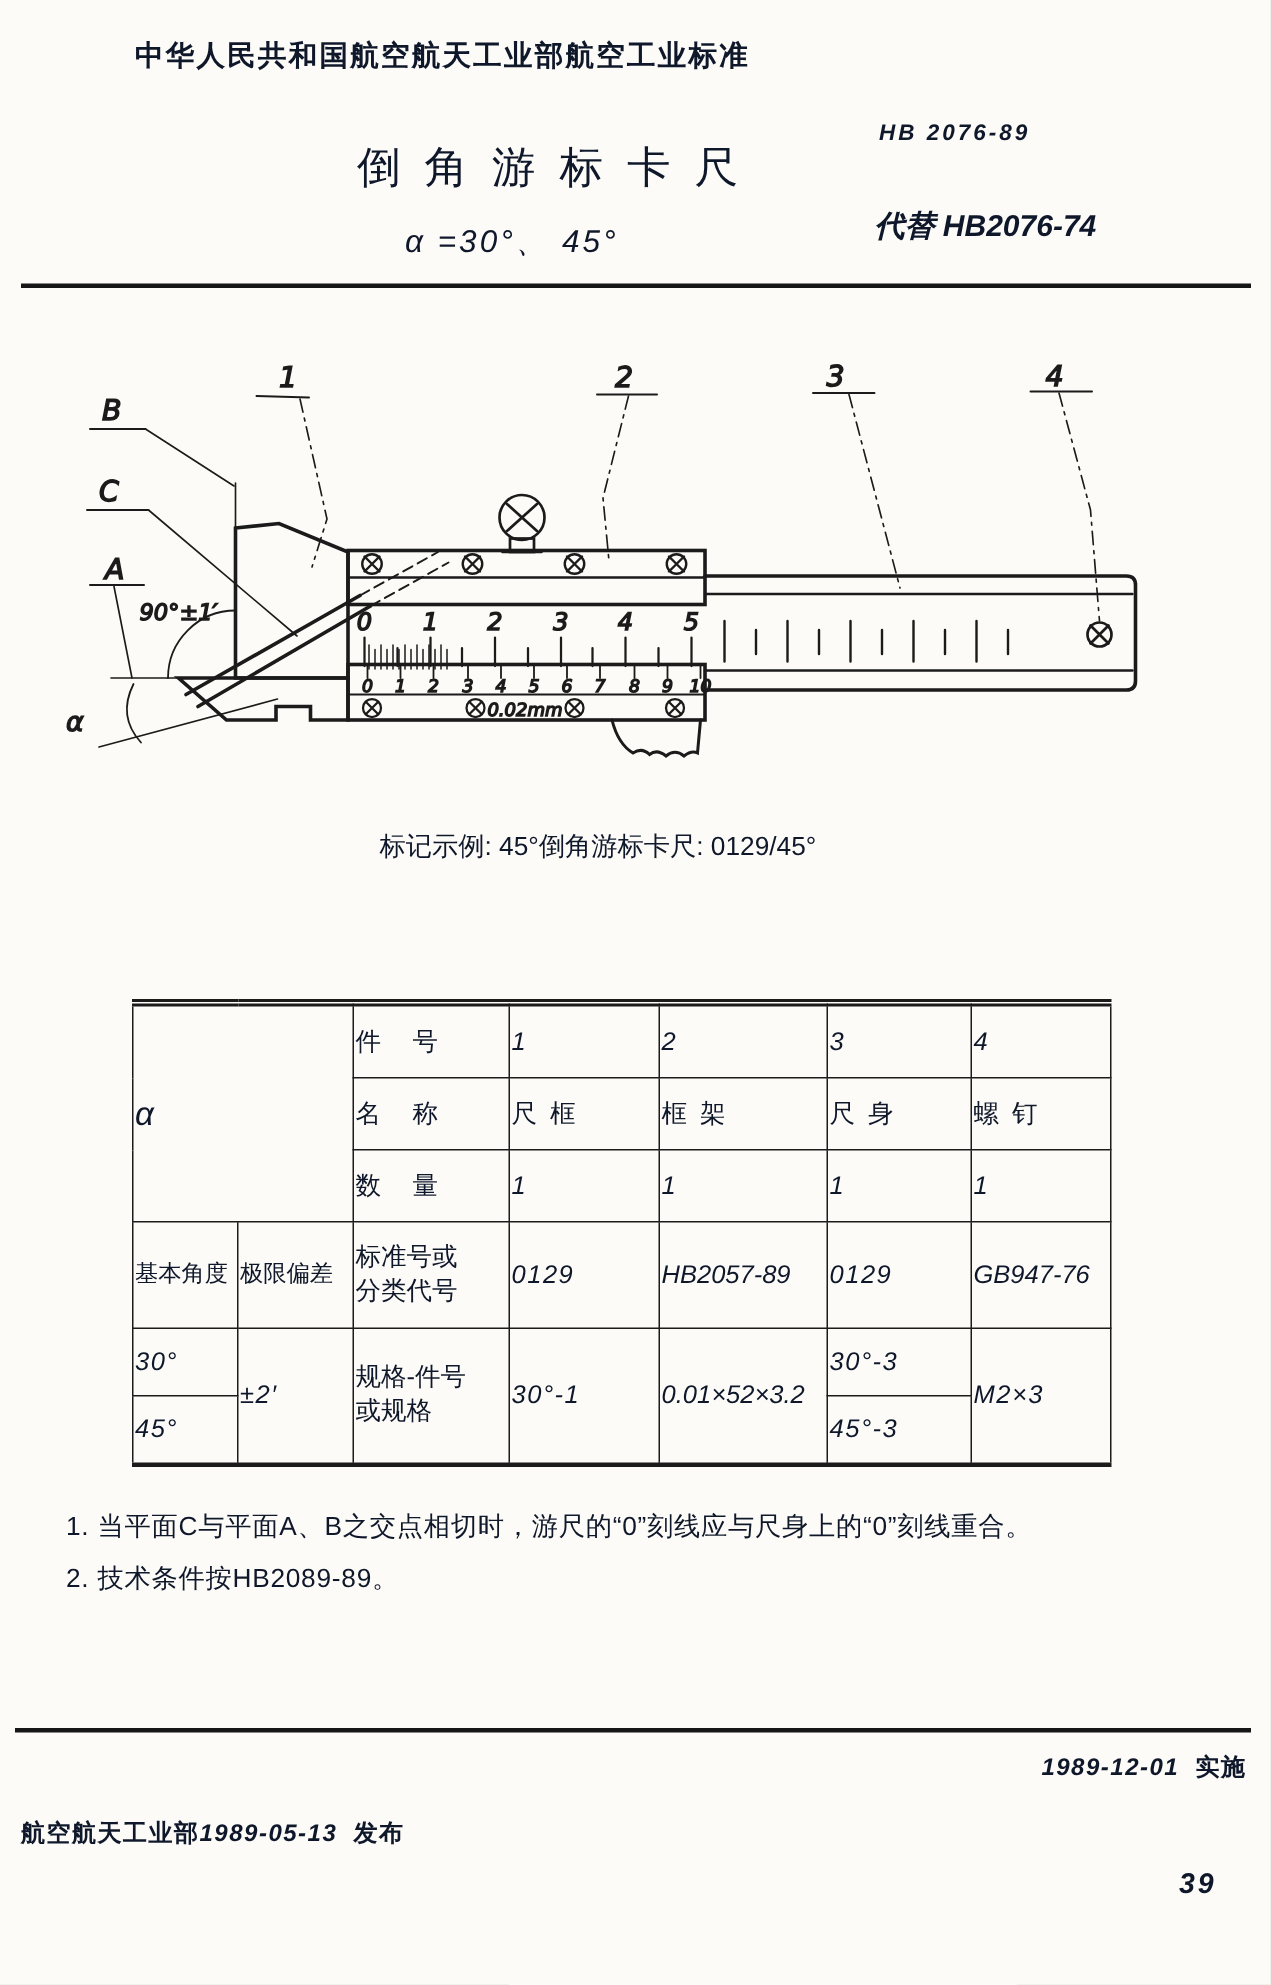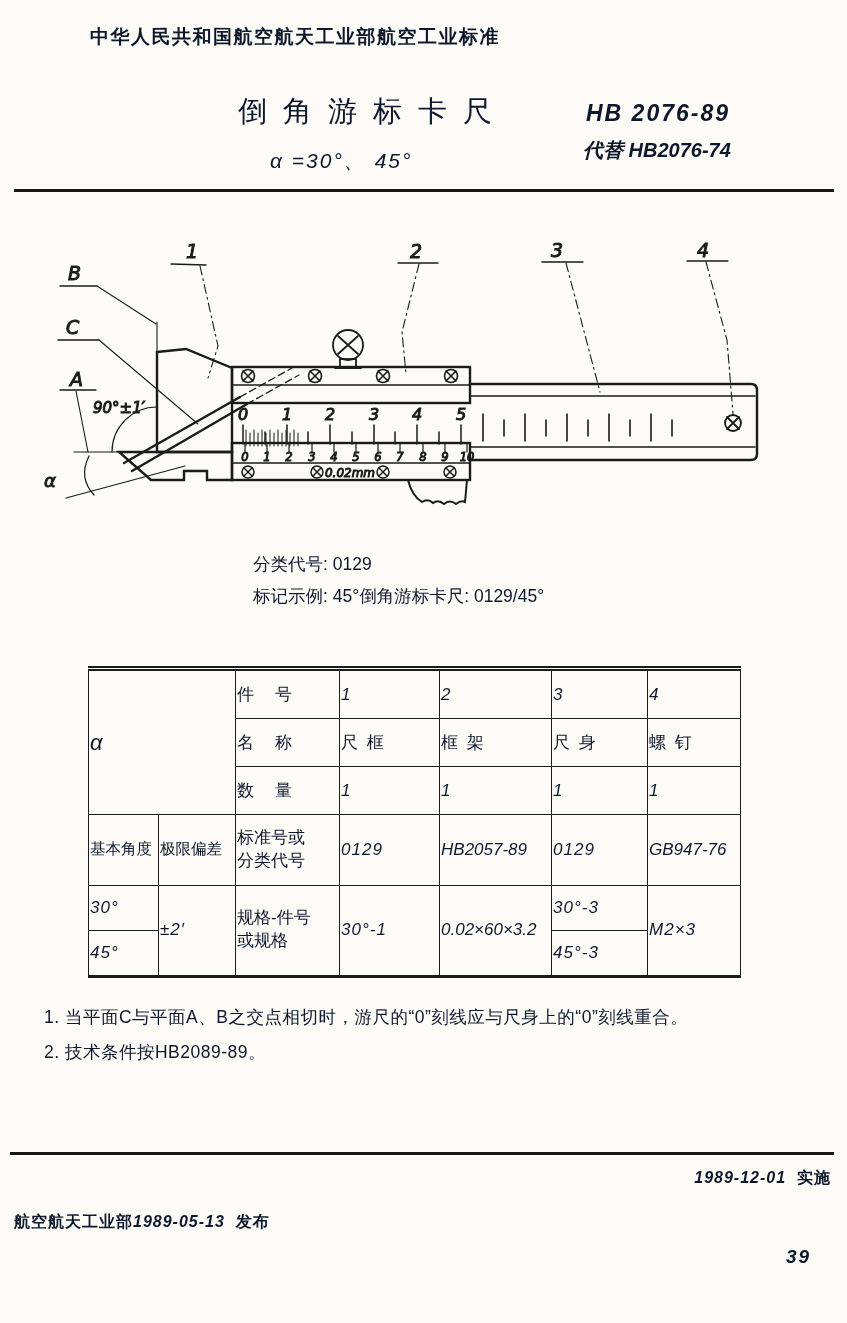--- a/index.html
+++ b/index.html
@@ -6,21 +6,21 @@
   #page{
     position:relative;width:847px;height:1323px;margin:0 auto;
     background:#fcfbf7;color:#0f172a;overflow:hidden;
     font-family:"Liberation Sans", sans-serif;
   }
   .abs{position:absolute;}
   .hw{font-style:italic;}            
   .org-line{left:90px;top:24px;font-size:19px;font-weight:bold;letter-spacing:1.5px;}
   .doc-title{left:238px;top:92px;font-size:29px;letter-spacing:16px;font-weight:500;}
   .alpha-spec{left:270px;top:147px;font-size:21px;font-style:italic;letter-spacing:2px;}
-  .std-no{left:586px;top:80px;font-size:23px;font-weight:bold;font-style:italic;letter-spacing:2px;margin-top:20px;}
+  .std-no{left:586px;top:80px;font-size:15px;font-weight:bold;font-style:italic;letter-spacing:2px;}
   .replaces{left:583px;top:137px;font-size:20px;font-weight:bold;font-style:italic;}
   .rule{background:#161616;}
   .class-block{left:253px;top:548px;font-size:17.5px;line-height:1.85;}
   
   table.parts{
     position:absolute;left:88px;top:666px;border-collapse:collapse;table-layout:fixed;
     width:652px;border-top:5px double #1b1b1b;border-bottom:3.5px solid #1b1b1b;
   }
   table.parts td{
     border:1.6px solid #1b1b1b;text-align:left;vertical-align:middle;
@@ -161,21 +161,20 @@
       <path d="M119,452 L232,452 L232,480 L207,480 L207,471 L184,471 L184,480 L151,480 Z" stroke-width="2.4"></path>
 
       <path d="M124,463 L240,397 M132,471 L247,404" stroke-width="2.4"></path>
       <path d="M240,397 L292,368 M247,404 L299,375" stroke-width="1.3" stroke-dasharray="7 4"></path>
 
       <path d="M408,480 Q412,496 422,502 Q428,498 433,503 Q438,499 444,504 Q450,499 456,504 Q461,500 465,502 L467,480" stroke-width="2"></path>
     </g>
   </svg>
 
   <div class="abs class-block">
-    <div>分类代号: 0129</div>
     <div>标记示例: 45°倒角游标卡尺: 0129/45°</div>
   </div>
 
   <table class="parts">
     <colgroup>
       <col style="width:70px">
         <col style="width:77px">
         <col style="width:104px">
       <col style="width:100px">
         <col style="width:112px">
@@ -218,21 +217,21 @@
       <td class="val" style="letter-spacing:0">GB947-76</td>
     </tr>
     <tr style="height:44px">
       <td class="val">30°</td>
       <td rowspan="2" class="val">±2′</td>
       <td rowspan="2" class="two-line">
         <div>规格-件号</div>
         <div>或规格</div>
       </td>
       <td rowspan="2" class="val">30°-1</td>
-      <td rowspan="2" class="val" style="letter-spacing:0">0.02×60×3.2</td>
+      <td rowspan="2" class="val" style="letter-spacing:0">0.01×52×3.2</td>
       <td class="val">30°-3</td>
       <td rowspan="2" class="val">M2×3</td>
     </tr>
     <tr style="height:44px">
       <td class="val">45°</td>
       <td class="val">45°-3</td>
     </tr>
   </tbody>
     </table>
 

